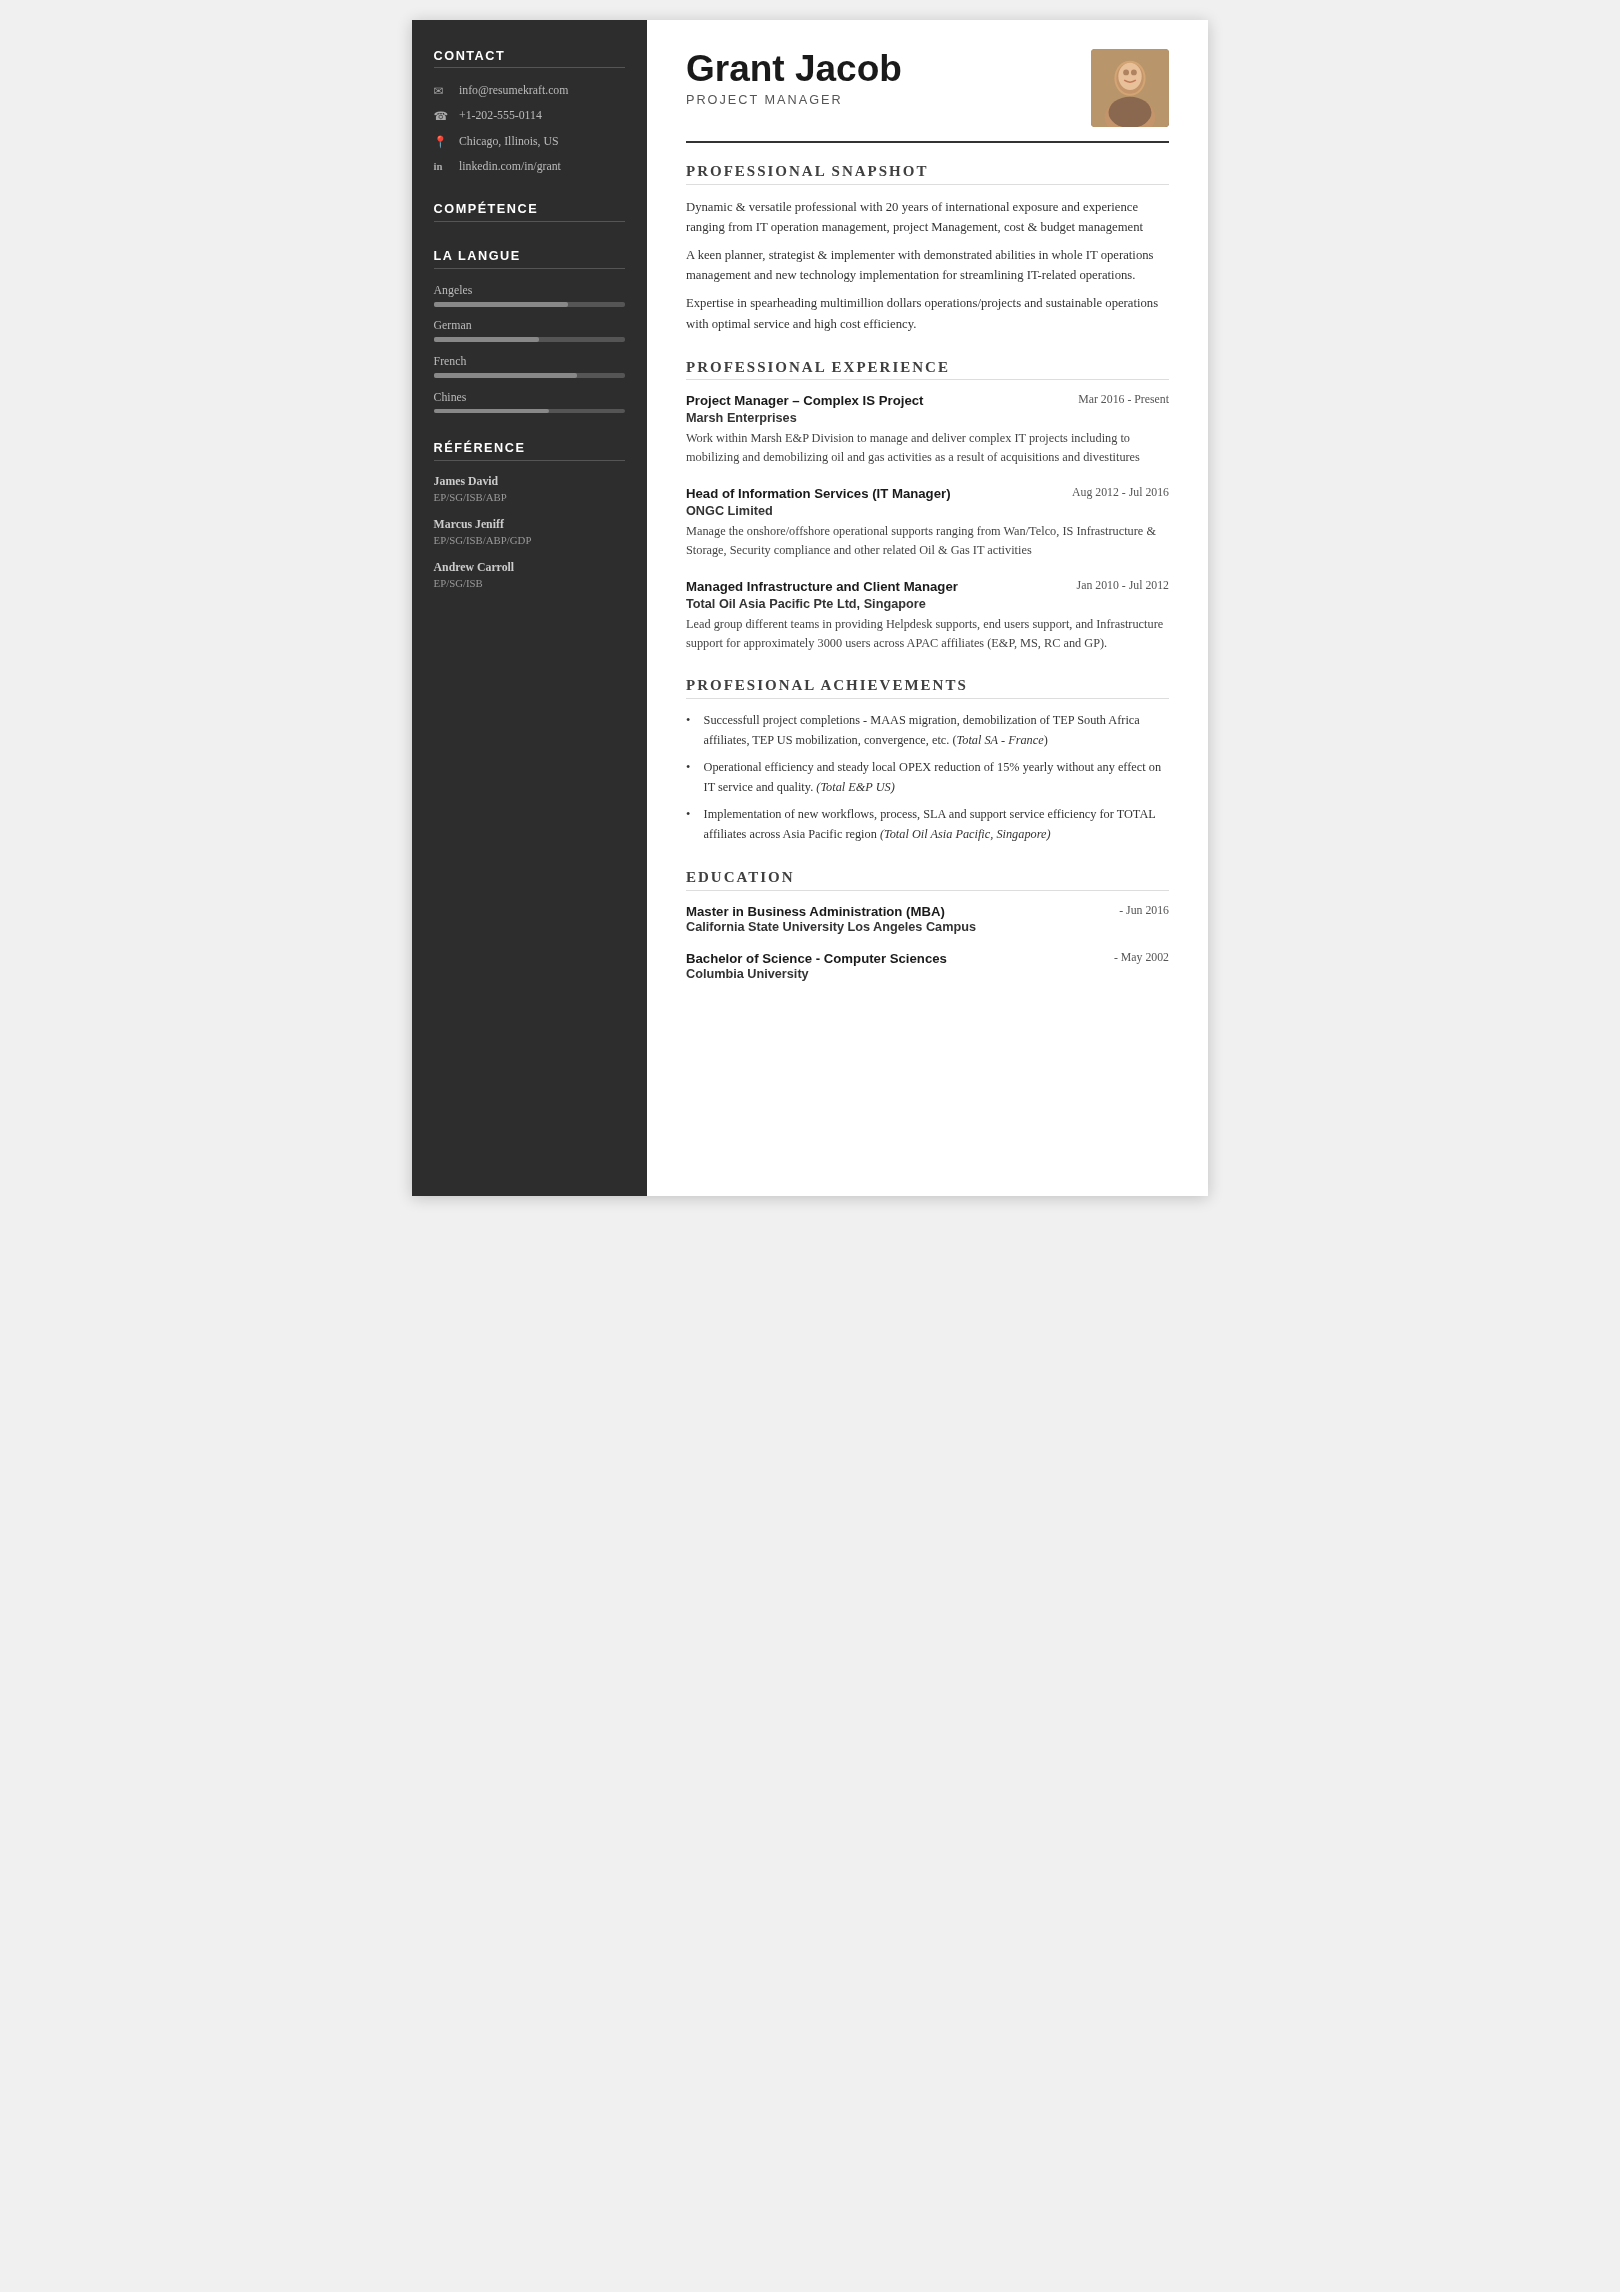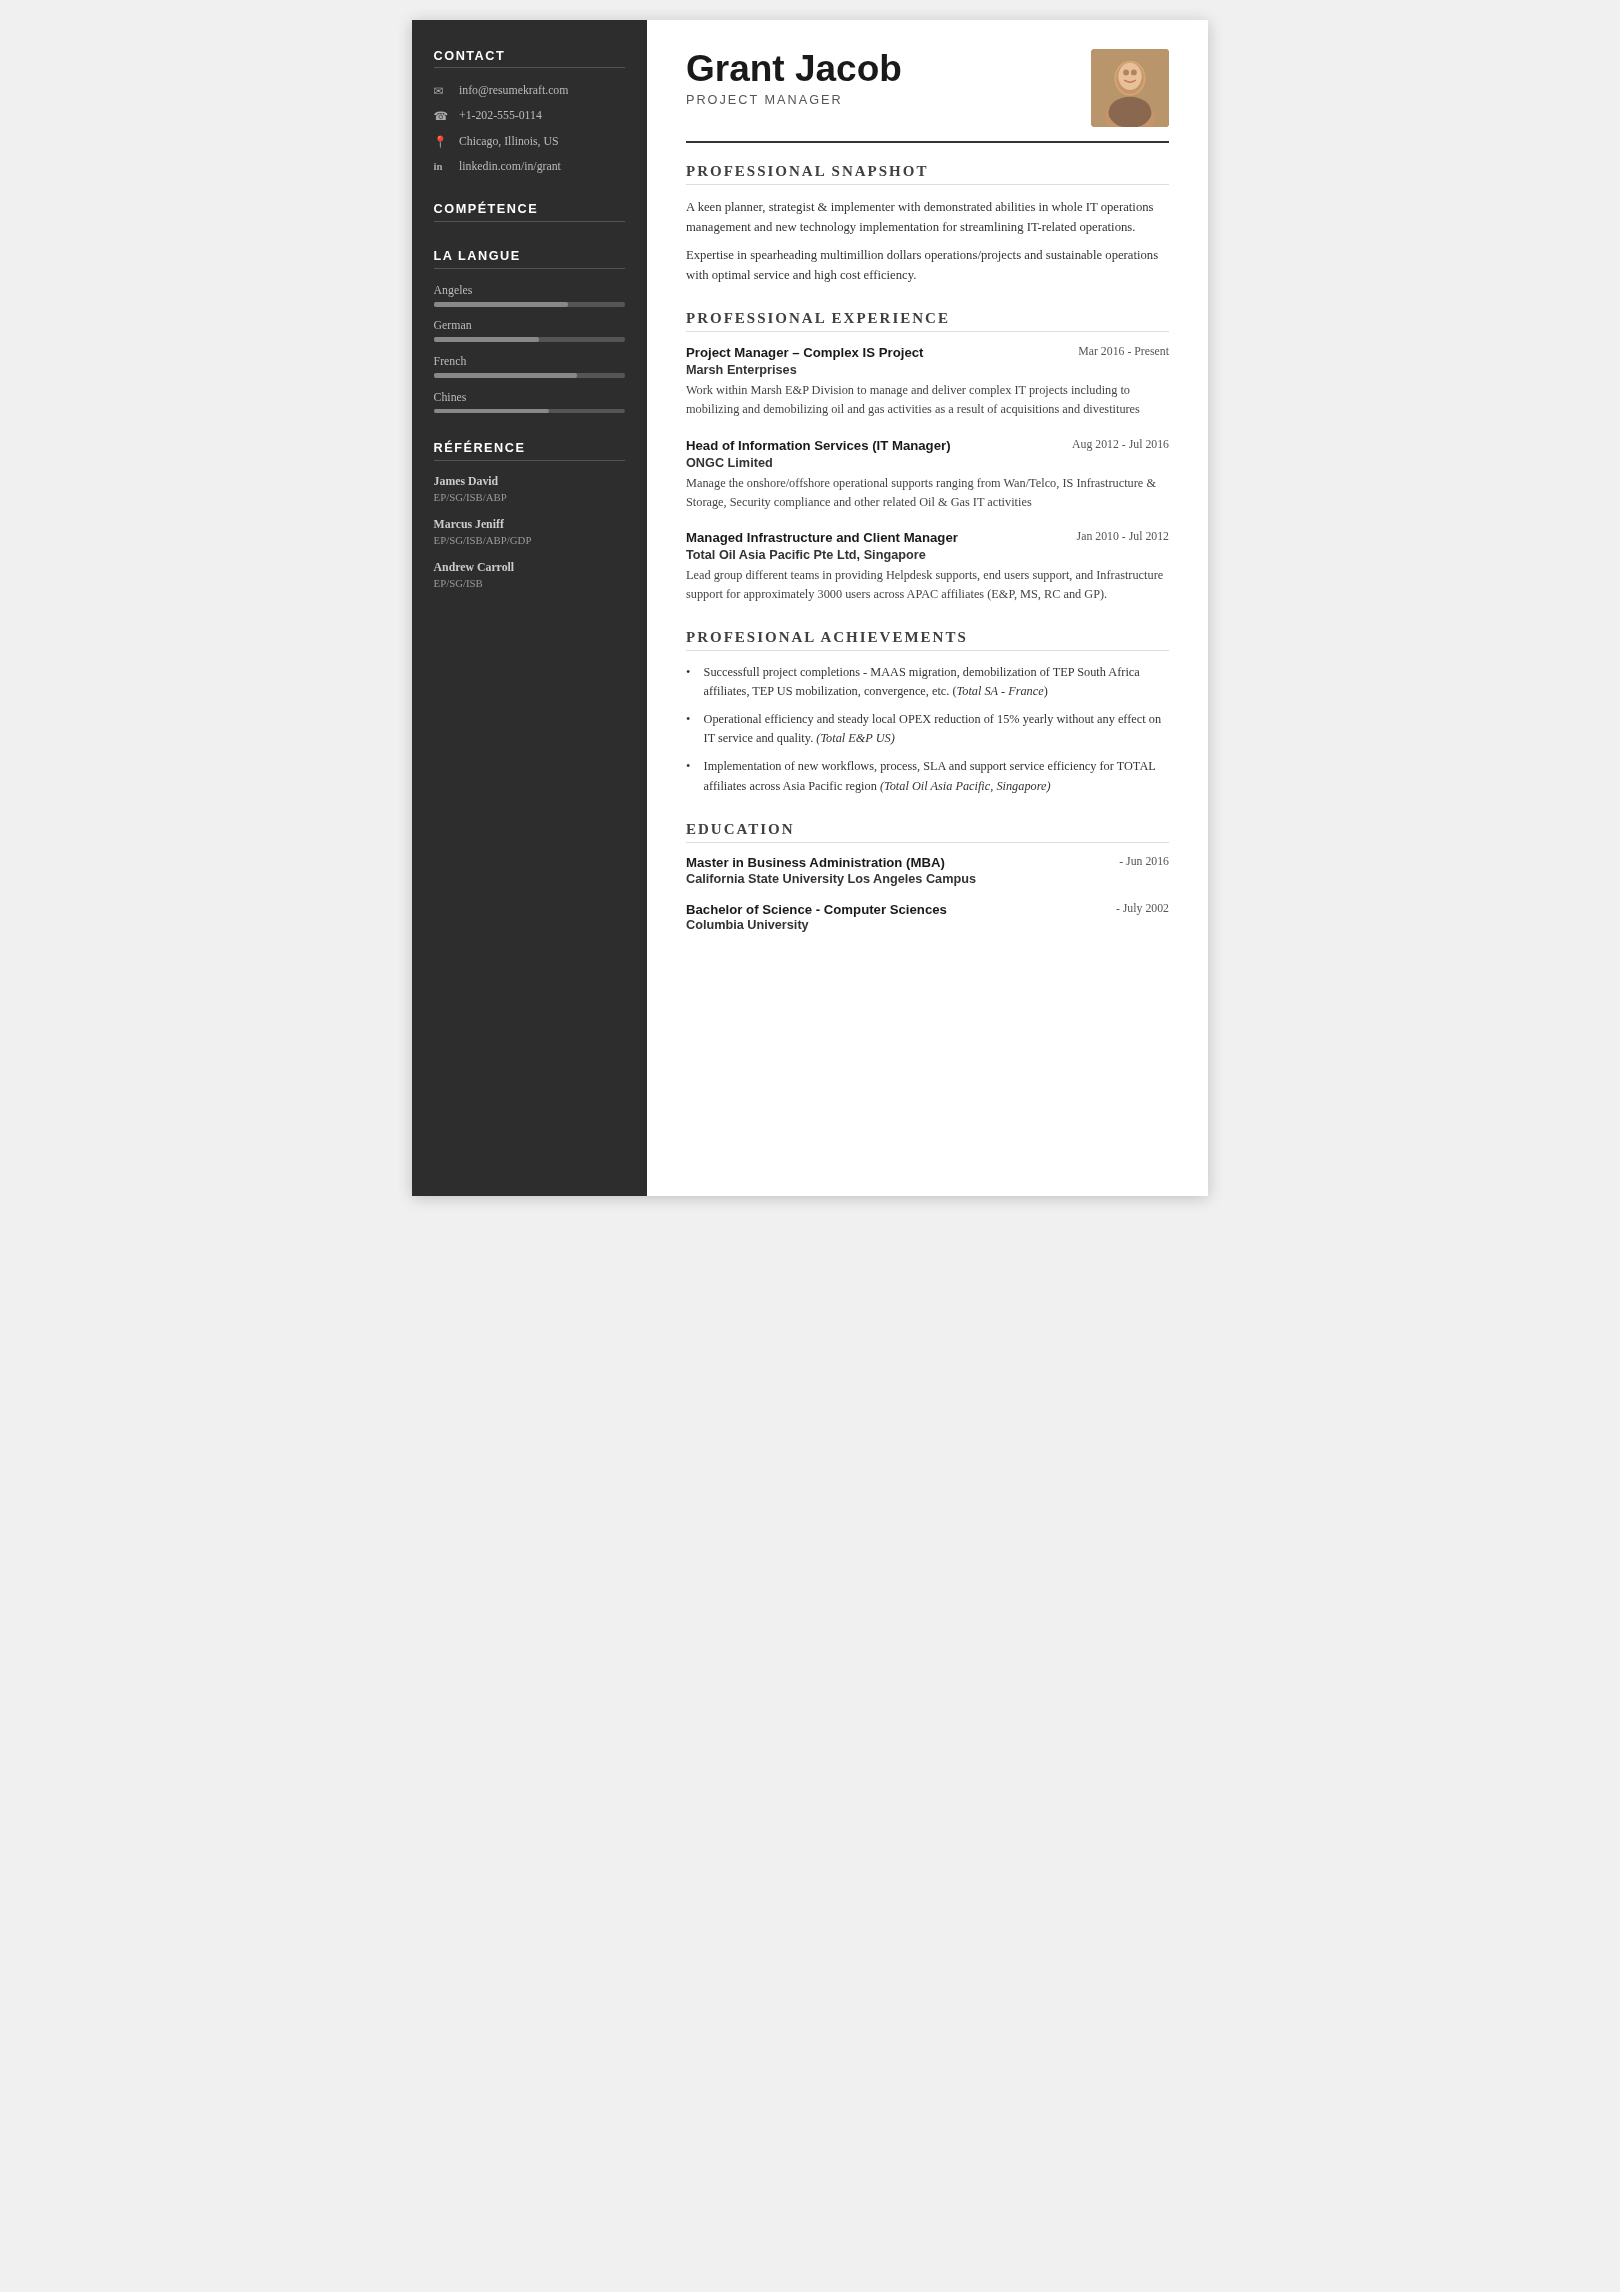--- a/index.html
+++ b/index.html
@@ -349,20 +349,21 @@
             <ellipse cx="44" cy="24" rx="3" ry="3" fill="#8a5a3a" opacity="0.6"></ellipse>
             <path d="M34 32 Q40 36 46 32" stroke="#c07a5a" stroke-width="1.5" fill="none"></path>
             <ellipse cx="40" cy="65" rx="22" ry="16" fill="#8a6850"></ellipse>
           </svg>
         </div>
       </div>
     </div>
 
     <div class="section">
       <div class="section-title">PROFESSIONAL SNAPSHOT</div>
+      <p class="snapshot-text">Dynamic &amp; versatile professional with  20 years of international exposure and experience ranging from IT operation management, project Management, cost &amp; budget management</p>
       <p class="snapshot-text">A keen planner, strategist &amp; implementer with demonstrated abilities in whole IT operations management and new technology implementation for streamlining IT-related operations.</p>
       <p class="snapshot-text">Expertise in spearheading multimillion dollars operations/projects and sustainable operations with optimal service and high cost efficiency.</p>
     </div>
 
     <div class="section">
       <div class="section-title">PROFESSIONAL EXPERIENCE</div>
 
       <div class="exp-item">
         <div class="exp-header">
           <div class="exp-role">Project Manager – Complex IS Project</div>
@@ -415,19 +416,19 @@
           <div class="edu-school">California State University Los Angeles Campus</div>
         </div>
         <div class="edu-date">- Jun 2016</div>
       </div>
 
       <div class="edu-item">
         <div class="edu-left">
           <div class="edu-degree">Bachelor of Science - Computer Sciences</div>
           <div class="edu-school">Columbia University</div>
         </div>
-        <div class="edu-date">- July 2002</div>
+        <div class="edu-date">- May 2002</div>
       </div>
     </div>
 
   </div>
 </div>
 
 
 </body></html>

